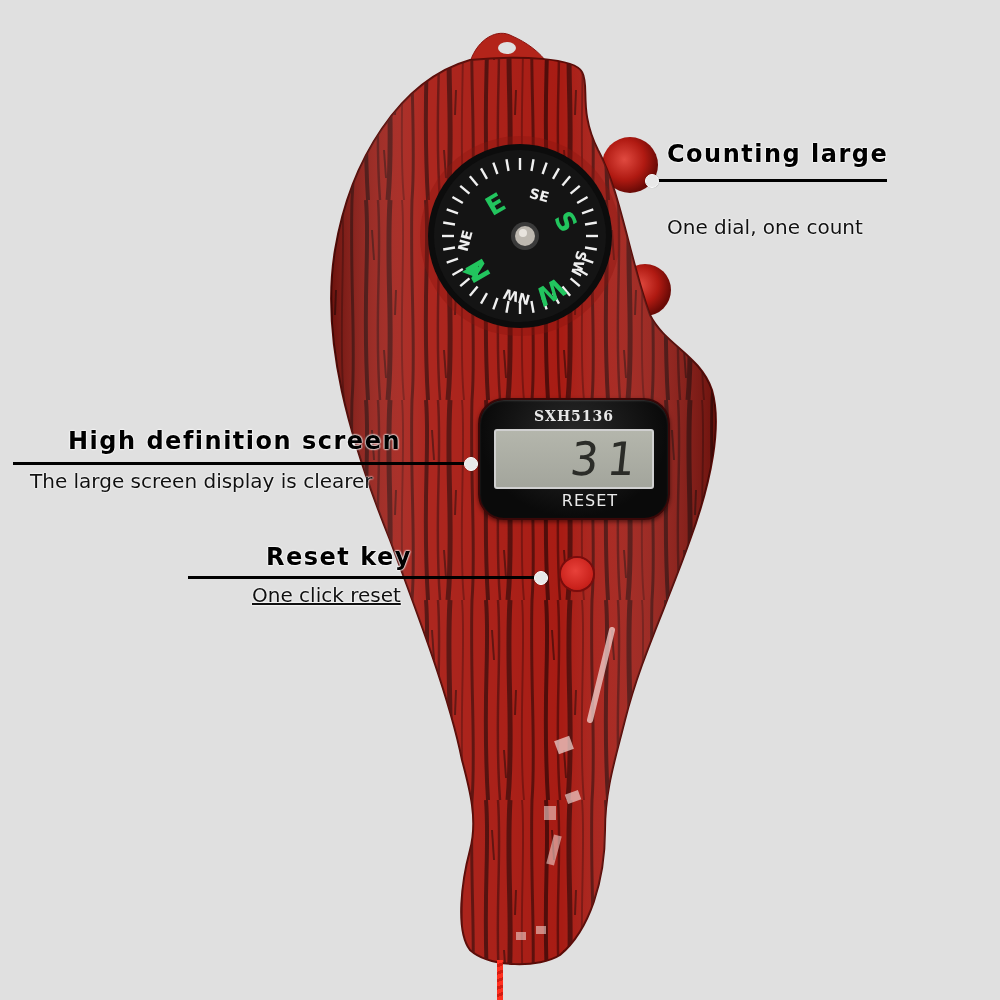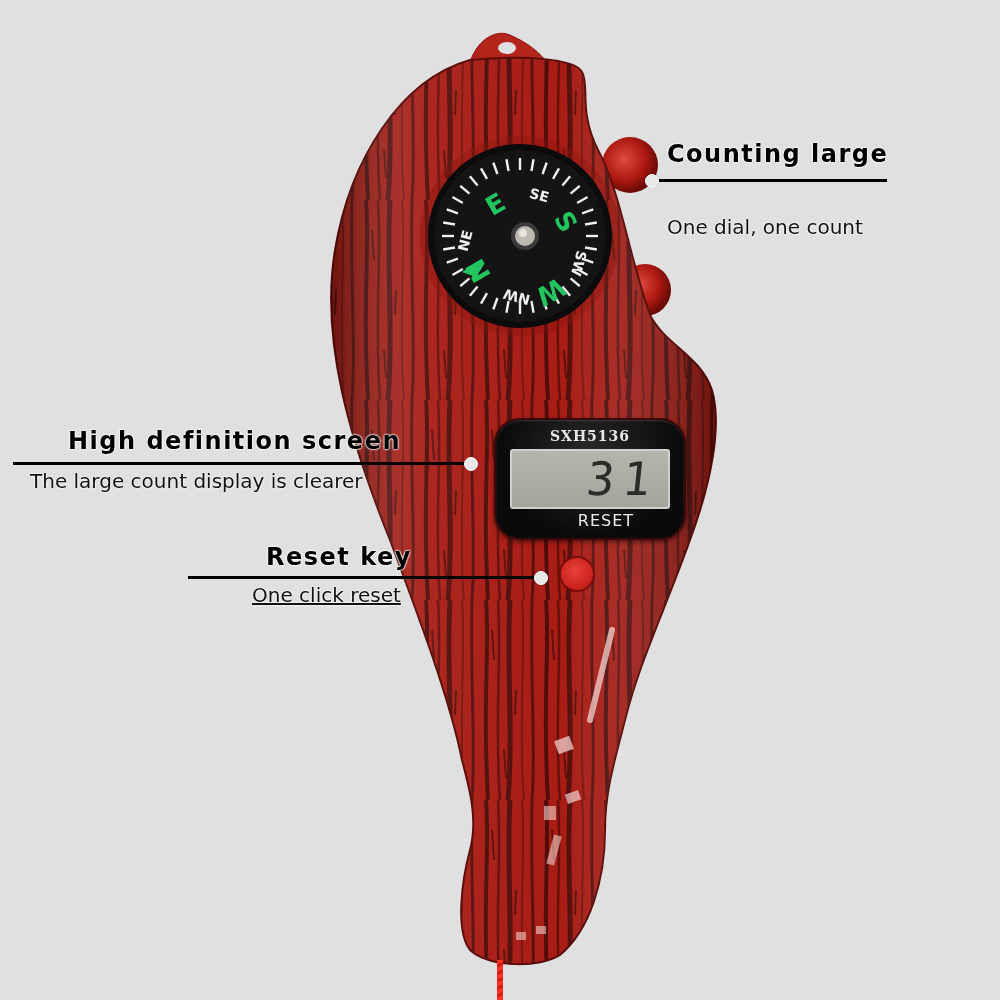--- a/index.html
+++ b/index.html
@@ -34,26 +34,25 @@
       position: absolute; height: 3px; background: #000;
     }
     .callout-dot {
       position: absolute; width: 12px; height: 12px; border-radius: 50%;
       background: #e8e8e8; border: 1px solid #fff;
       box-shadow: 0 0 1px rgba(0,0,0,0.3);
     }
 
     
     .lcd-housing {
-      position: absolute; left: 478px; top: 418px; width: 188px; height: 118px;
+      position: absolute; left: 478px; top: 398px; width: 188px; height: 118px;
       background: radial-gradient(ellipse at 50% 30%, #2a2a2a, #0a0a0a 70%);
       border-radius: 26px;
       border: 2px solid #3a0808;
       box-shadow: 0 2px 4px rgba(0,0,0,0.5), inset 0 1px 2px rgba(255,255,255,0.15);
-      margin-left: 16px;
     }
     .lcd-model {
       position: absolute; left: 0; right: 0; top: 8px; text-align: center;
       font-family: "DejaVu Serif", serif; font-weight: bold; font-size: 14px;
       color: #e8e8e8; letter-spacing: 1px;
     }
     .lcd-screen {
       position: absolute; left: 14px; top: 29px; width: 156px; height: 56px;
       background: linear-gradient(180deg, #b4b6ac, #a3a59c);
       border: 2px solid #d0d0d0; border-radius: 3px;
@@ -245,21 +244,21 @@
     <div class="callout-title" style="left:667px; top:140px;">Counting large</div>
     <div class="callout-line" style="left:655px; top:179px; width:232px;"></div>
     <div class="callout-dot" style="left:645px; top:174px;"></div>
     <div class="callout-sub" style="left:667px; top:186px;margin-top:29px;">One dial, one count</div>
   </div>
 
   <div>
     <div class="callout-title" style="left:68px; top:427px;">High definition screen</div>
     <div class="callout-line" style="left:13px; top:462px; width:458px;"></div>
     <div class="callout-dot" style="left:464px; top:457px;"></div>
-    <div class="callout-sub" style="left:30px; top:469px;">The large count display is clearer</div>
+    <div class="callout-sub" style="left:30px; top:469px;">The large screen display is clearer</div>
   </div>
 
   <div>
     <div class="callout-title" style="left:266px; top:543px;">Reset key</div>
     <div class="callout-line" style="left:188px; top:576px; width:350px;"></div>
     <div class="callout-dot" style="left:534px; top:571px;"></div>
     <div class="callout-sub" style="left:252px; top:583px;text-decoration:underline;">One click reset</div>
   </div>
 
 </div>

